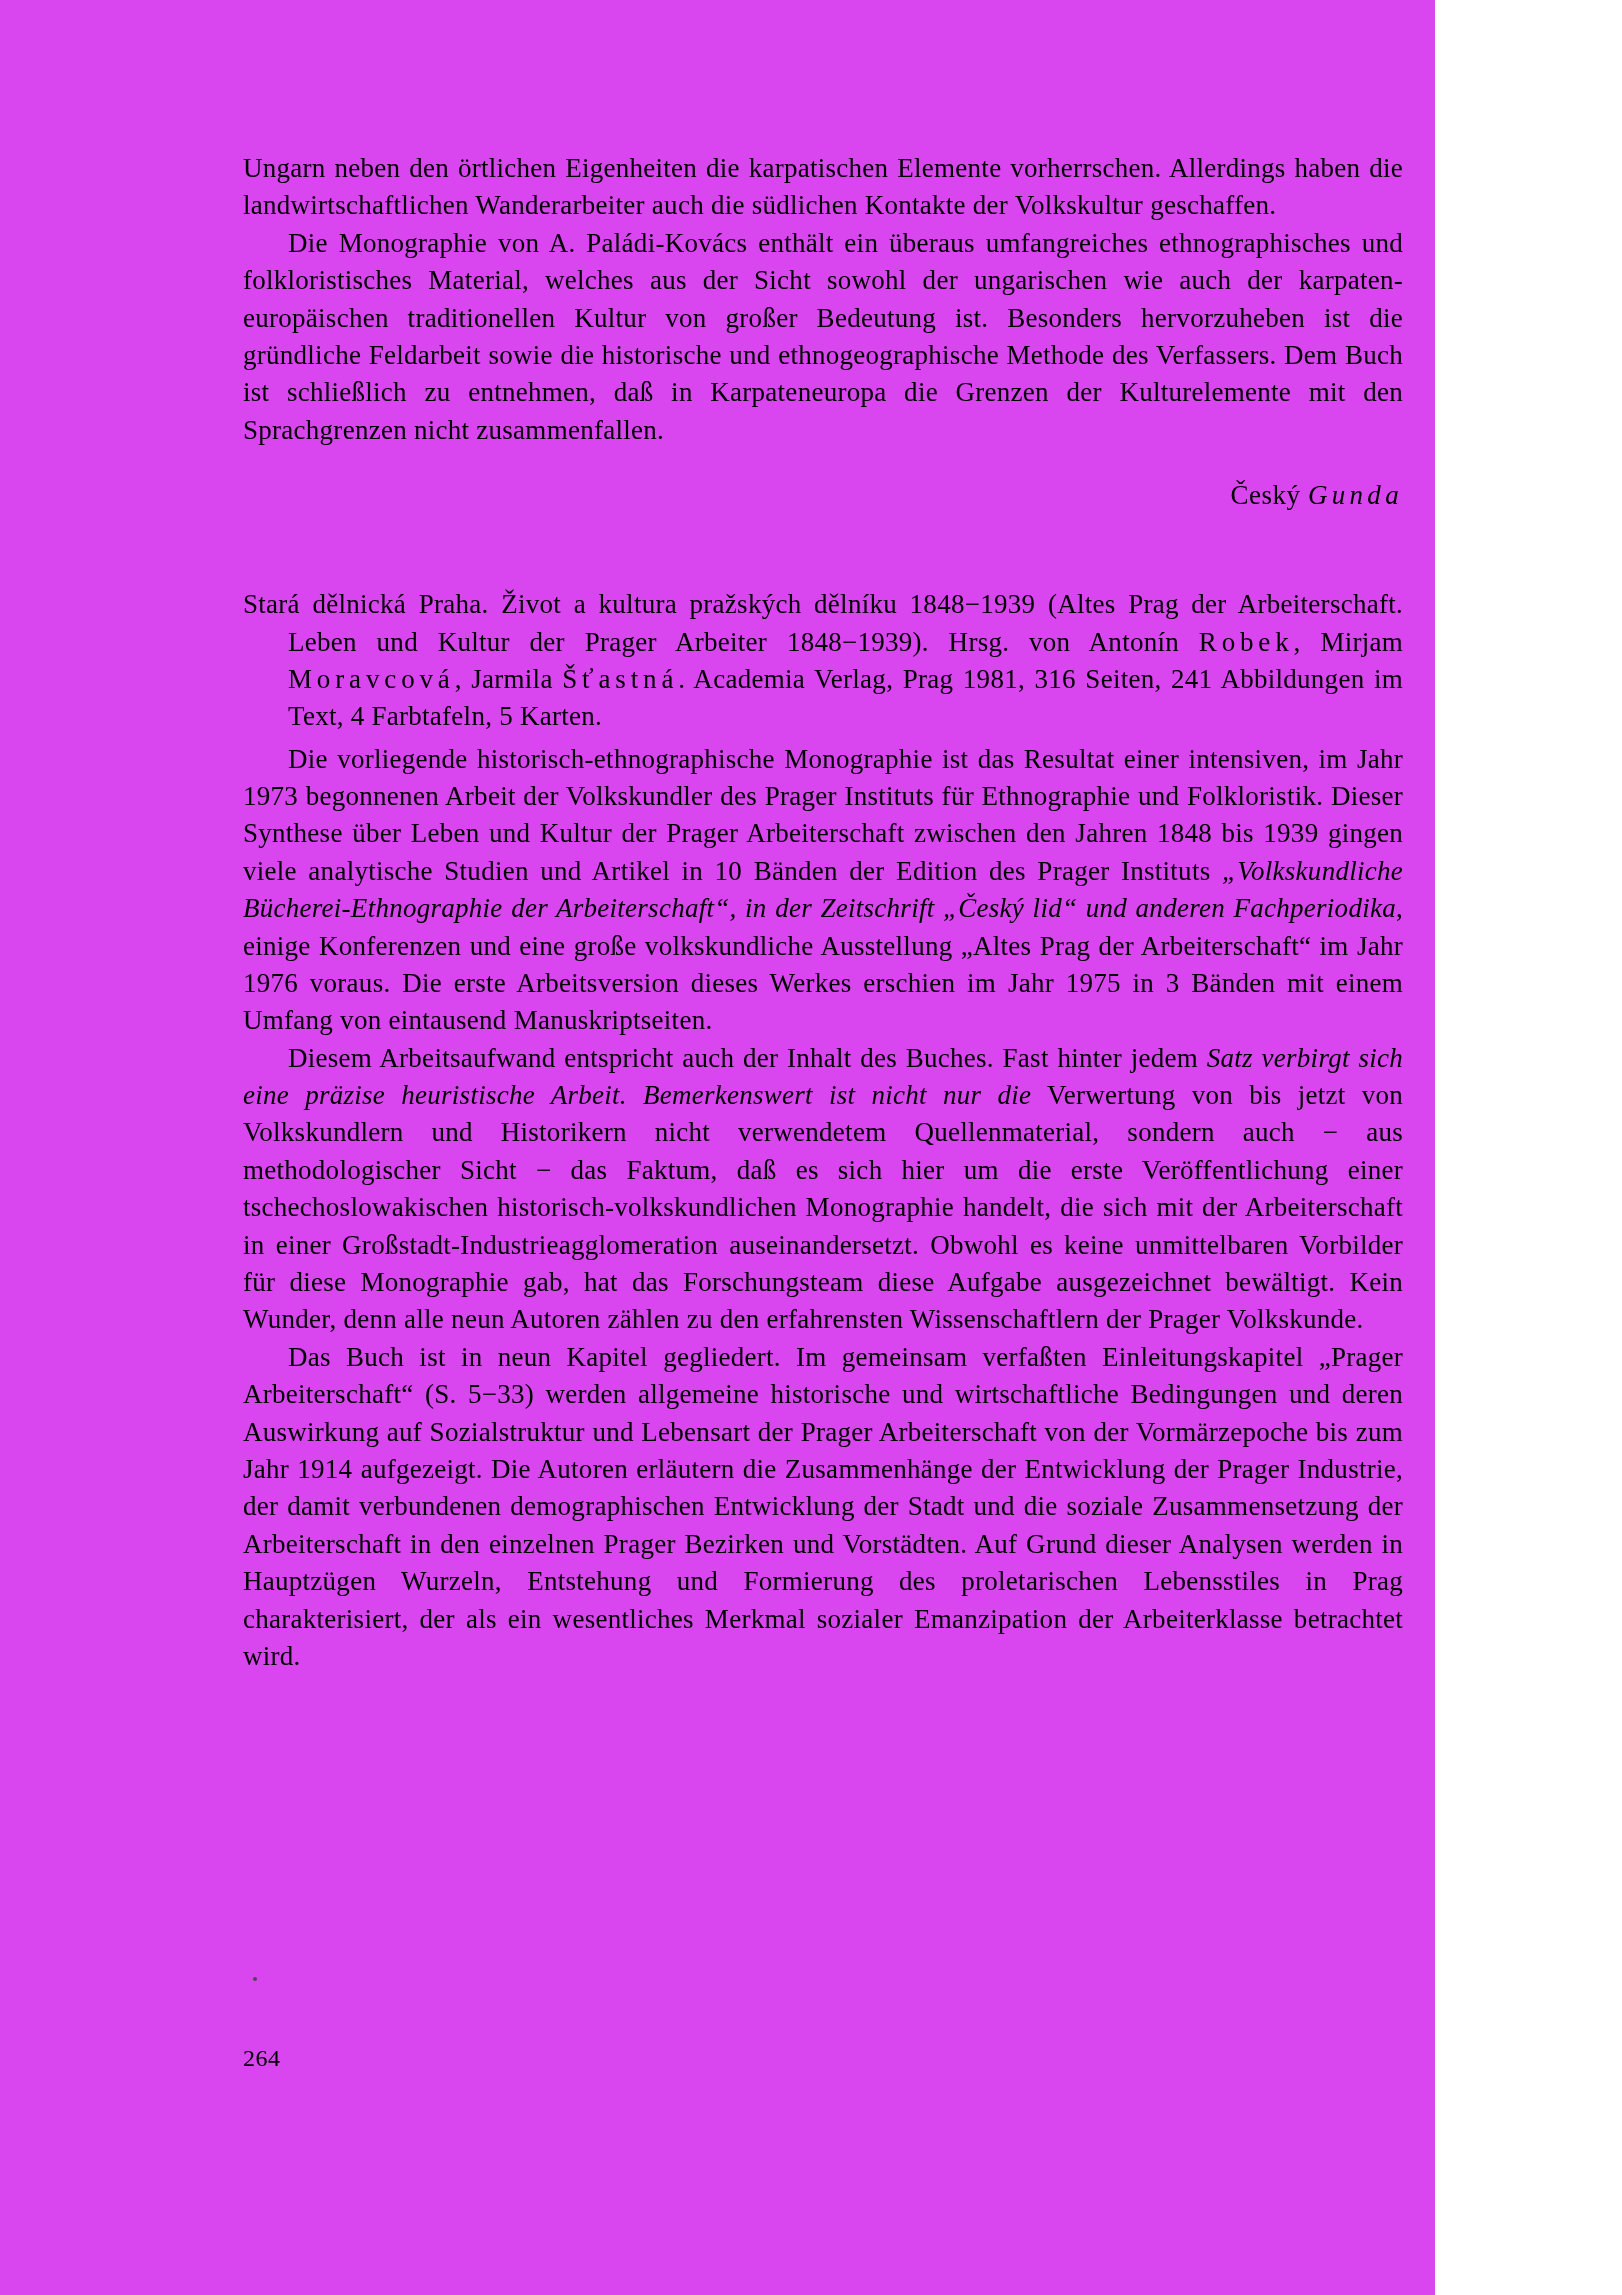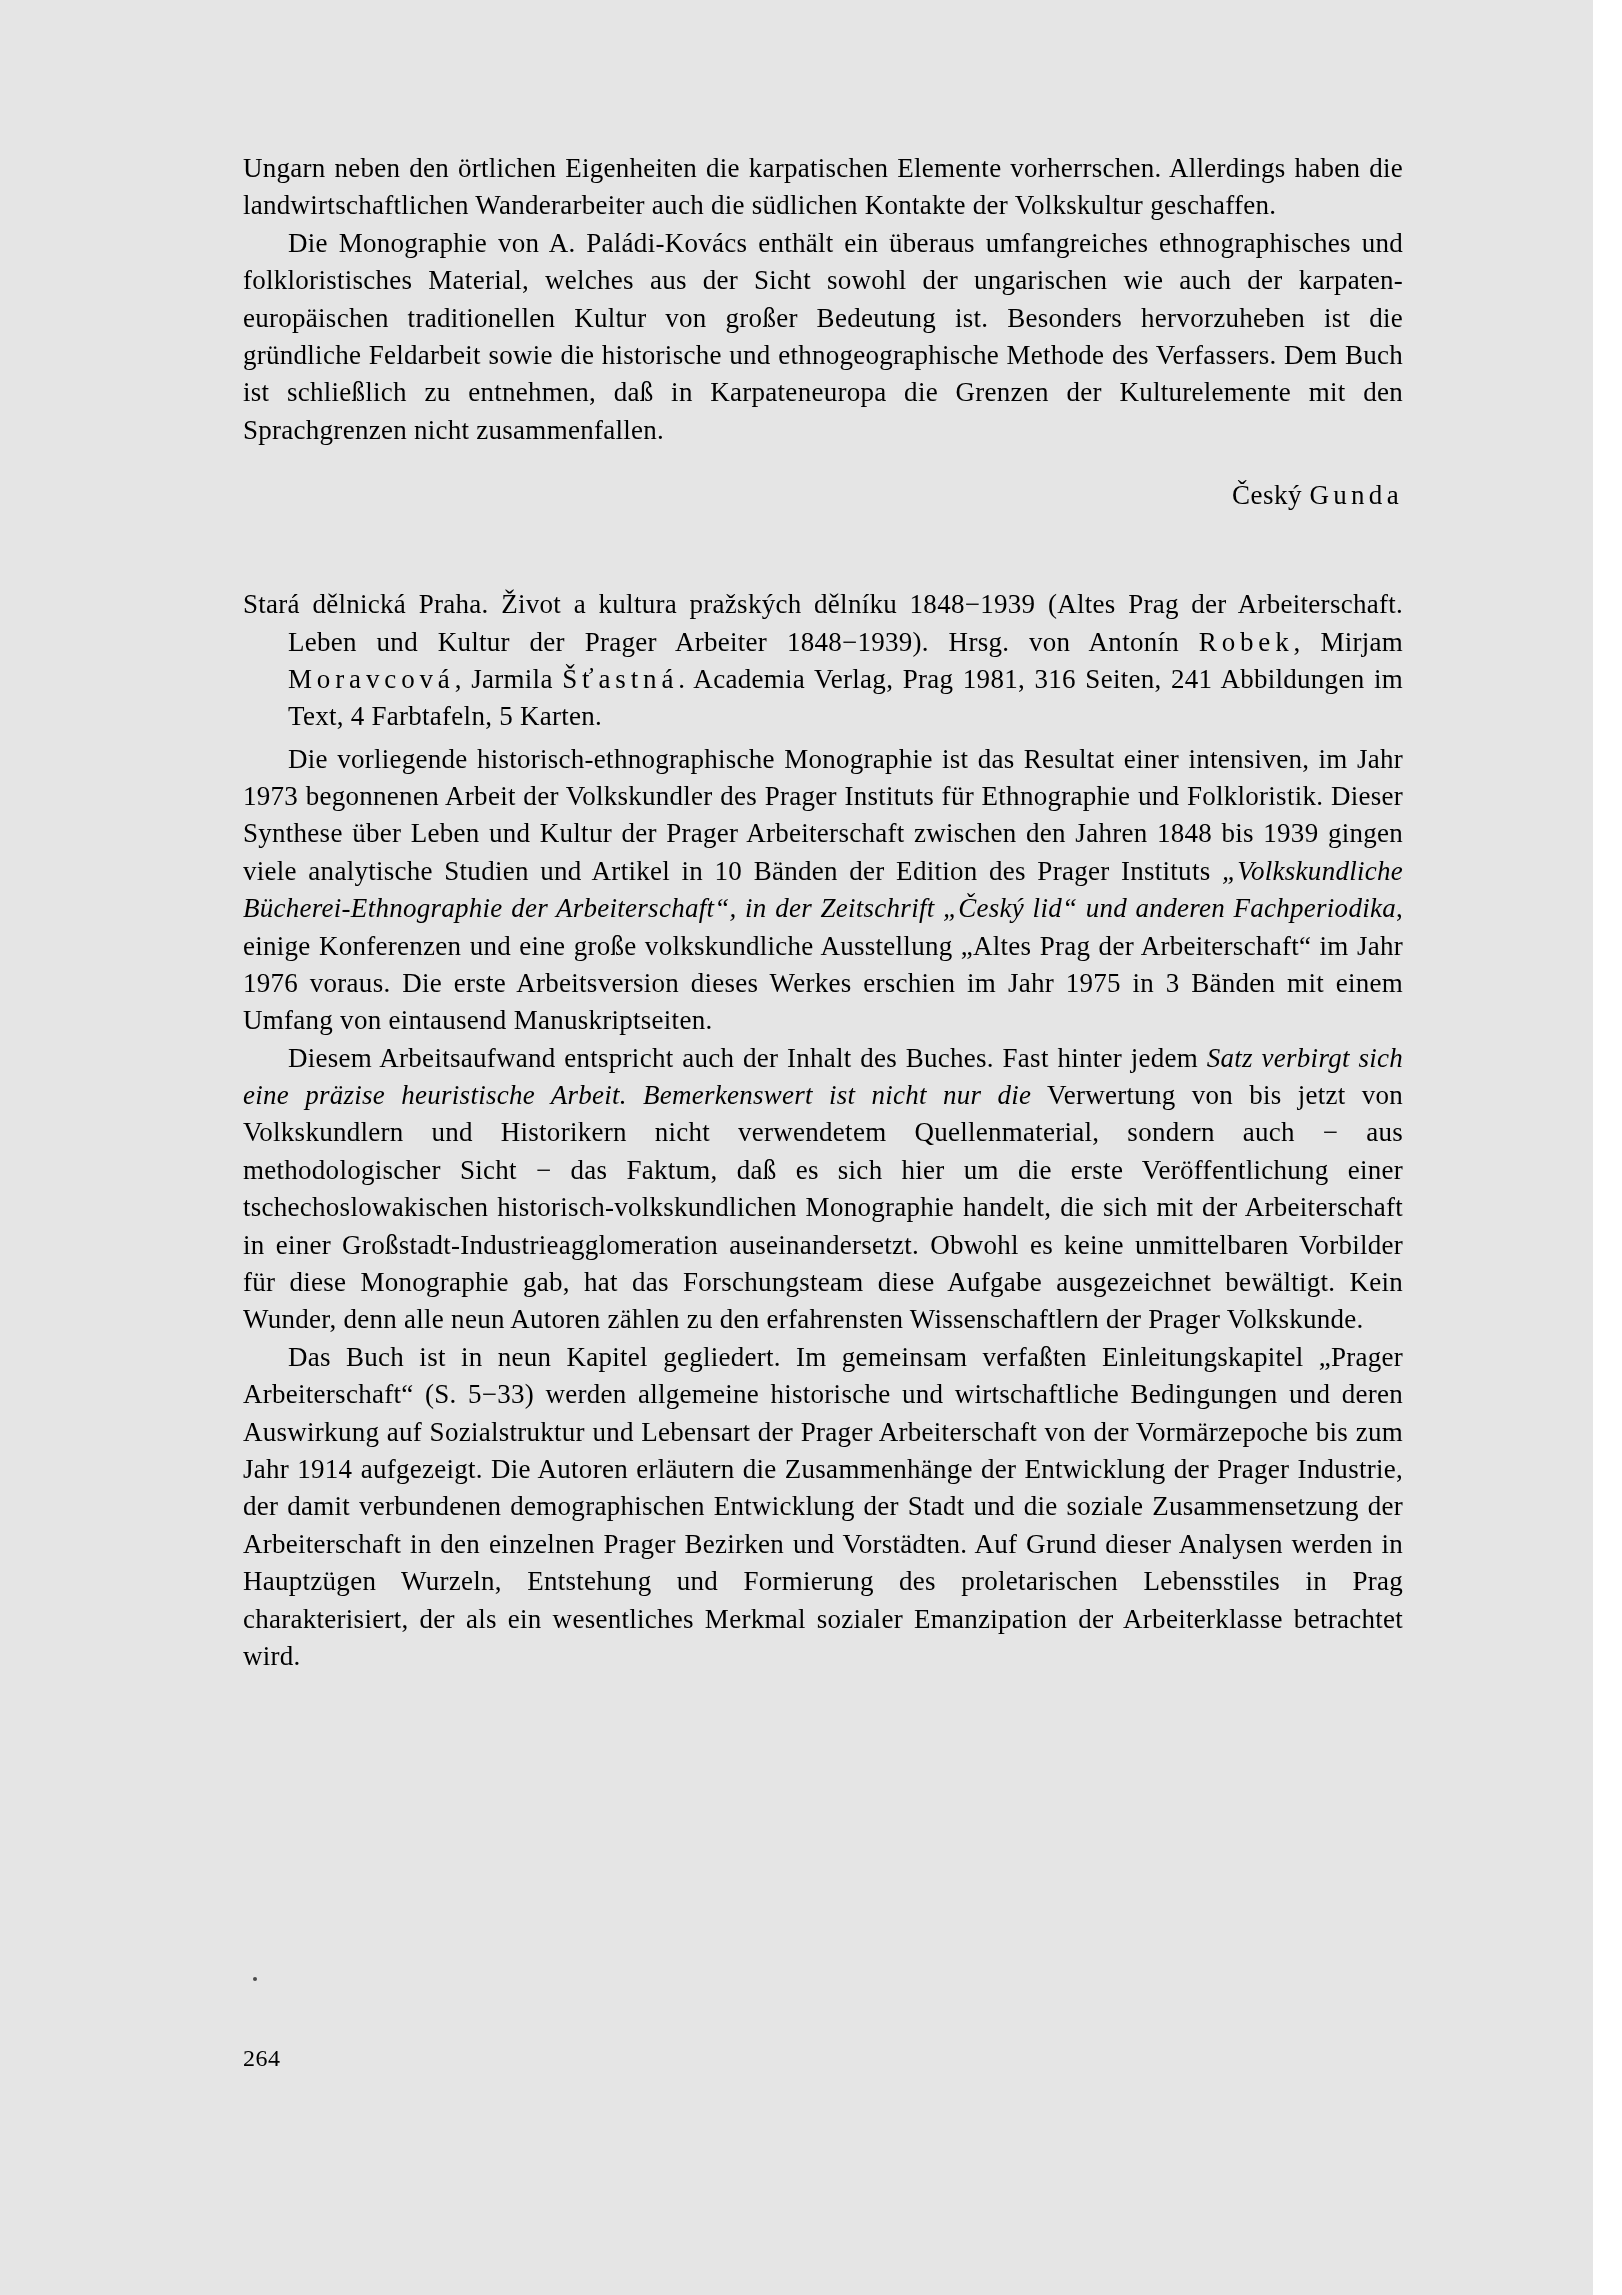--- a/index.html
+++ b/index.html
@@ -10,23 +10,23 @@
   body {
     width: 1623px;
     height: 2295px;
     font-family: "Liberation Serif", serif;
     color: #000000;
     position: relative;
   }
   .page {
     position: absolute;
     left: 0; top: 0;
-    width: 1593px;
+    width: 1435px;
     height: 2295px;
-    background: #e5e5e5;
+    background: #d946ef;
   }
   .content {
     position: absolute;
     left: 243px;
     top: 150px;
     width: 1160px;
   }
   p {
     margin: 0;
     font-size: 27px;
@@ -44,20 +44,21 @@
     text-indent: -45px;
   }
   .signature {
     margin-top: 31px;
     text-align: right;
     font-size: 27px;
     letter-spacing: 0.02em;
   }
   .sig-name {
     letter-spacing: 0.16em;
+    font-style: italic;
   }
   .sig-first {
     letter-spacing: 0.02em;
   }
   .gap-large {
     height: 75px;
   }
   .entry-head {
     font-weight: normal;
   }

